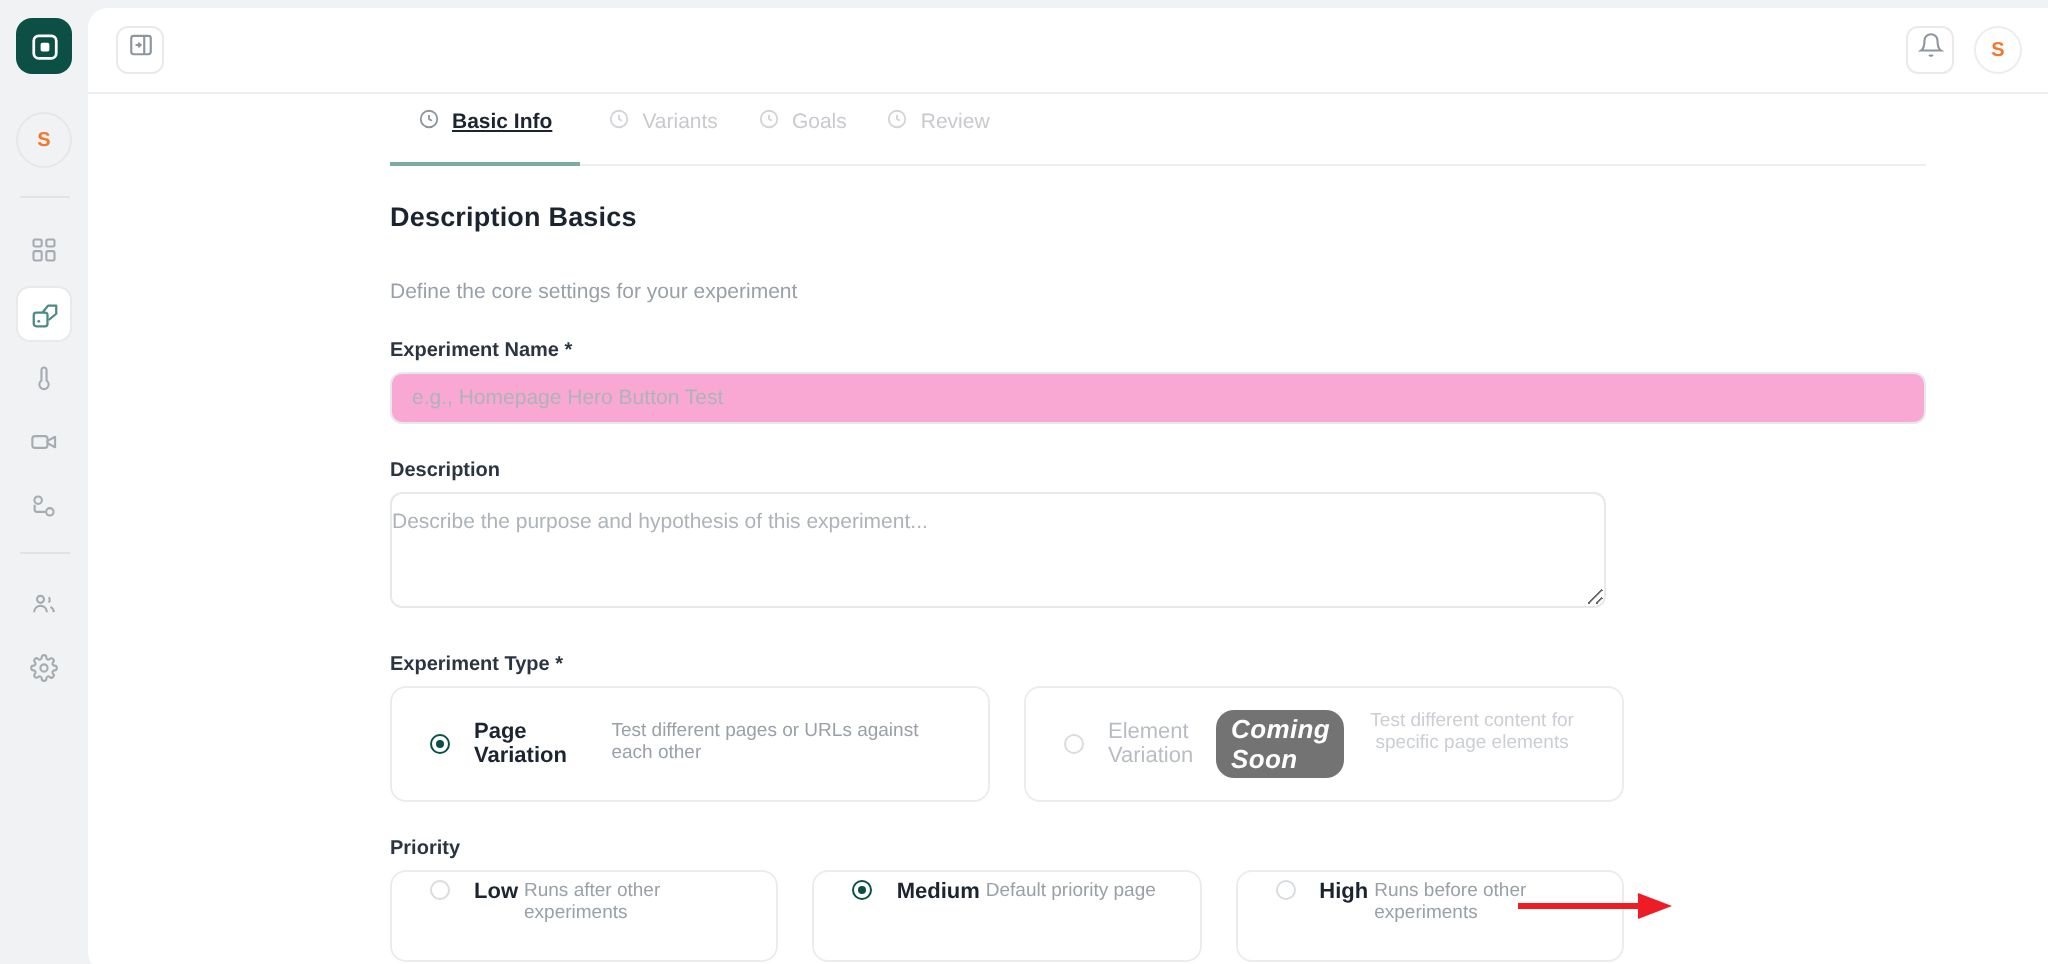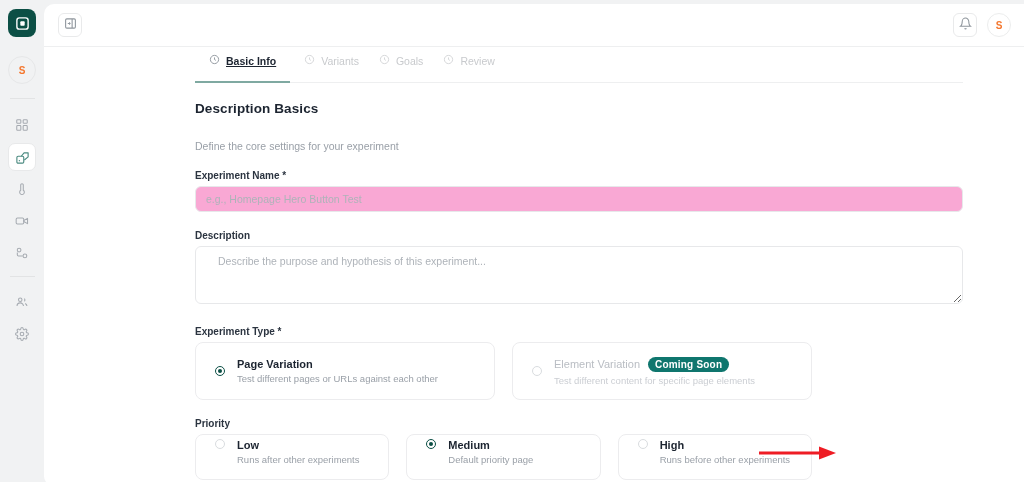--- a/index.html
+++ b/index.html
@@ -110,26 +110,26 @@
     border: 1px solid #e7e8ea; border-radius: 6px;
     background: #f9a8d4;
     font-family: "Liberation Sans", sans-serif;
     font-size: 10.5px; color: #1c2430;
     padding: 0 10px;
     outline: none;
   }
   .text-input::placeholder { color: #aeb3b9; }
 
   .text-area {
-    width: 768px; height: 58px;
+    width: 608px; height: 58px;
     border: 1px solid #e7e8ea; border-radius: 6px;
     background: #fff;
     font-family: "Liberation Sans", sans-serif;
     font-size: 10.5px; color: #1c2430;
-    padding: 8px 22px;
+    padding: 8px 0;
     outline: none; resize: vertical;
   }
   .text-area::placeholder { color: #aeb3b9; }
 
   
   .cards-2 { display: flex; gap: 17px; }
   .cards-3 { display: flex; gap: 17px; }
   .opt-card {
     border: 1px solid #ececee; border-radius: 8px;
     background: #fff;
@@ -146,29 +146,30 @@
     border: 1px solid #d9dcdf; background: #fff;
     flex: 0 0 10px; margin-left: 5px;
     position: relative;
   }
   .radio.checked { border-color: #0c4f45; }
   .radio.checked::after {
     content: ""; position: absolute;
     left: 2px; top: 2px; width: 4px; height: 4px;
     border-radius: 50%; background: #0c4f45;
   }
-  .opt-body { display: flex; flex-direction: column; gap: 3px; }
+  .opt-body { display: flex; flex-direction: row; gap: 3px; }
   .opt-titleline { display: flex; align-items: center; gap: 8px; }
   .opt-title { font-size: 11px; font-weight: bold; color: #1c2430; }
   .opt-desc { font-size: 9.5px; color: #9aa0a8; }
   .badge {
-    background: #0f766e; color: #ffffff;
-    font-size: 10px; font-weight: bold;
+    background: #737373; color: #ffffff;
+    font-size: 13px; font-weight: bold;
     padding: 2px 7px; border-radius: 9px;
     letter-spacing: .2px;
+    font-style: italic;
   }
 
   
   .arrow-anno {
     position: absolute; left: 713px; top: 440px;
     width: 80px; height: 18px; pointer-events: none;
   }
 </style>
 </head>
 <body>

